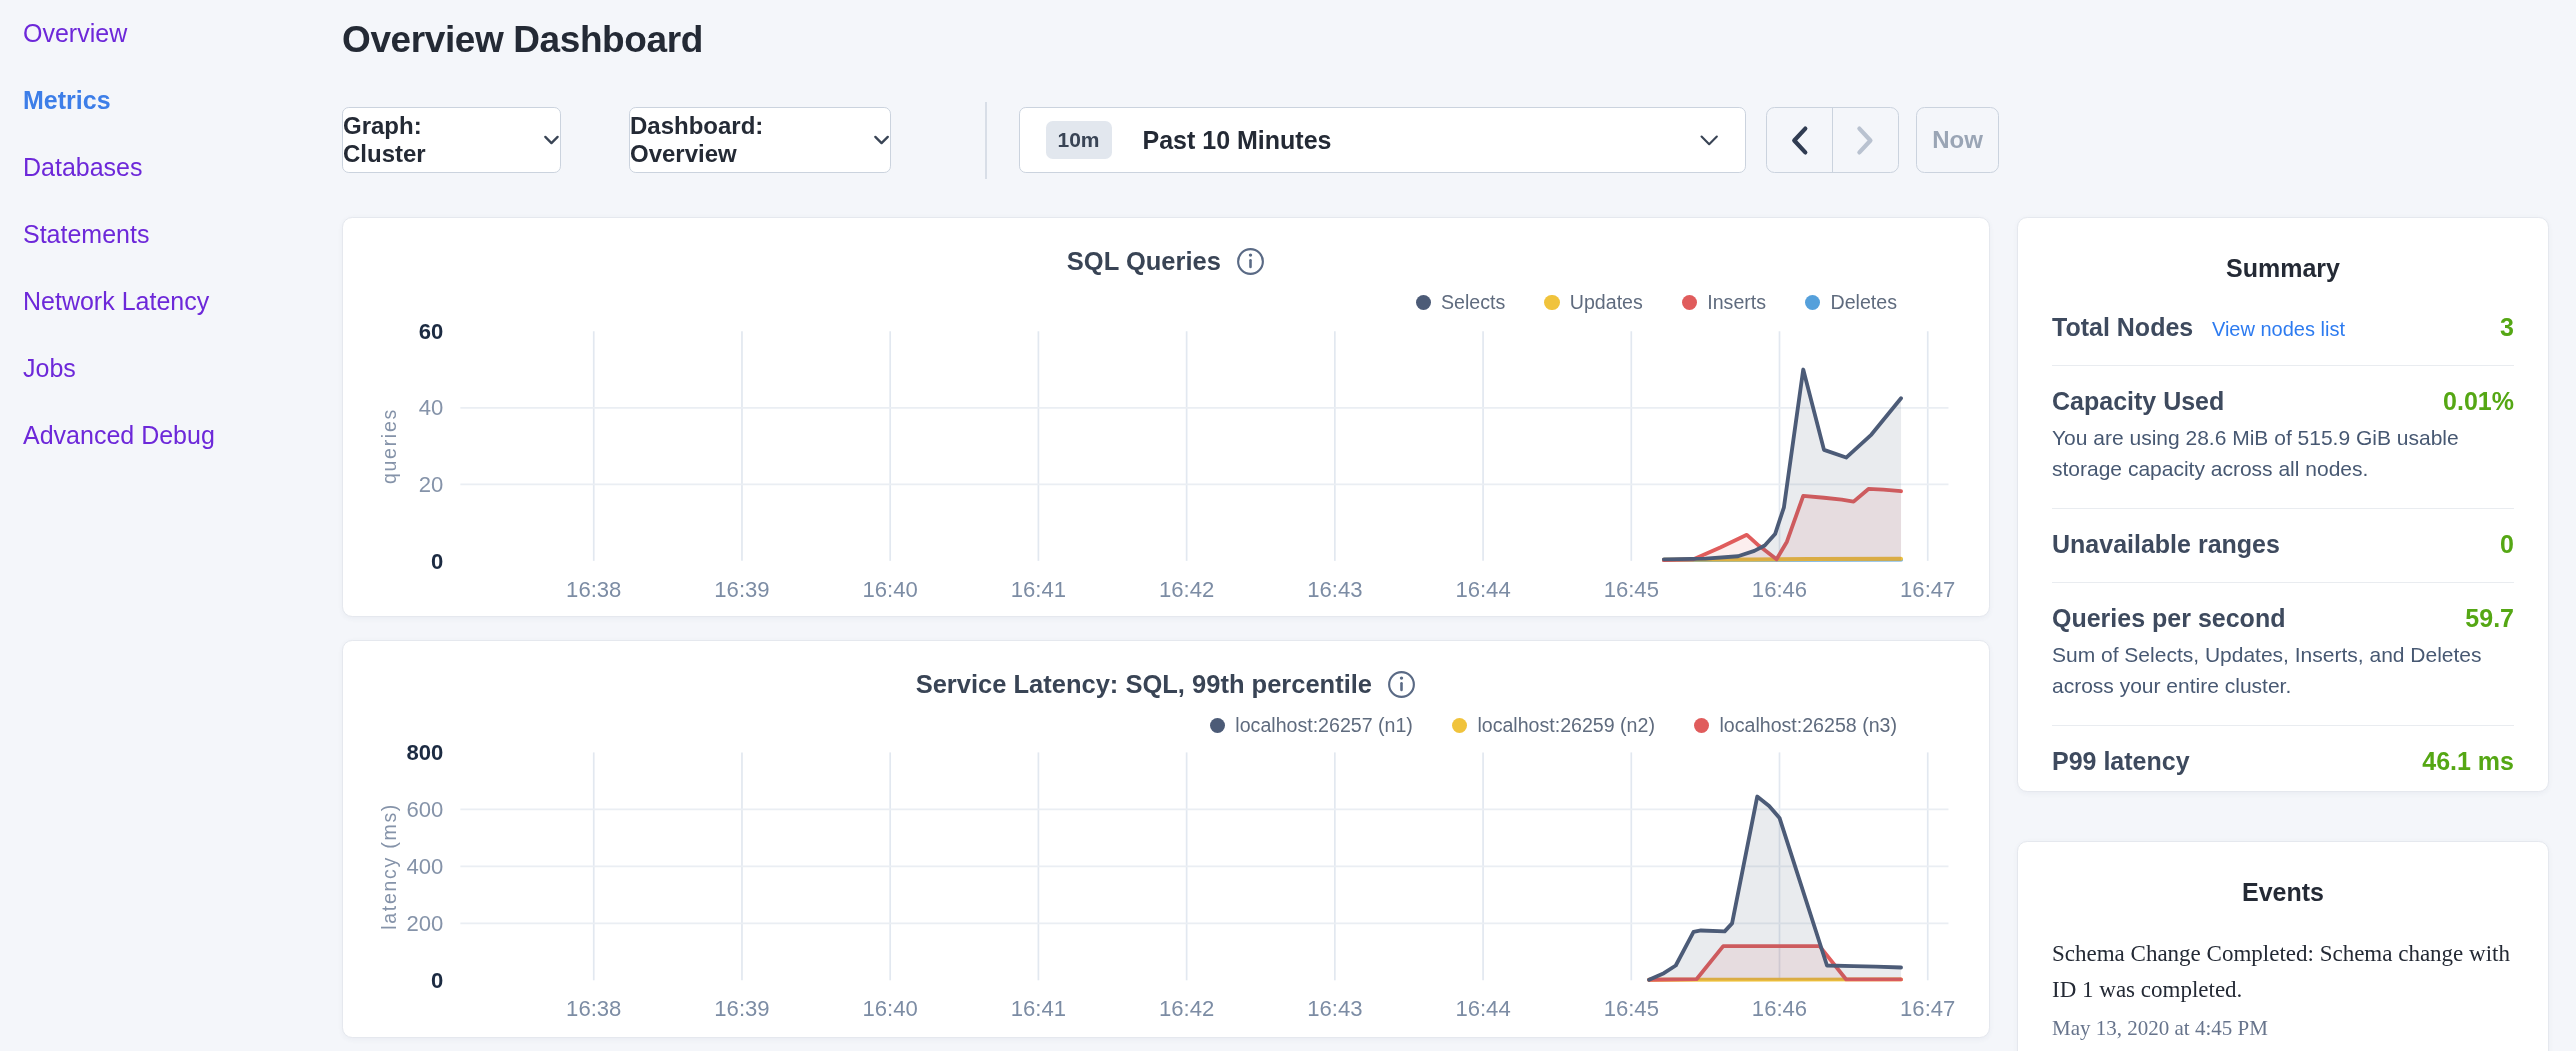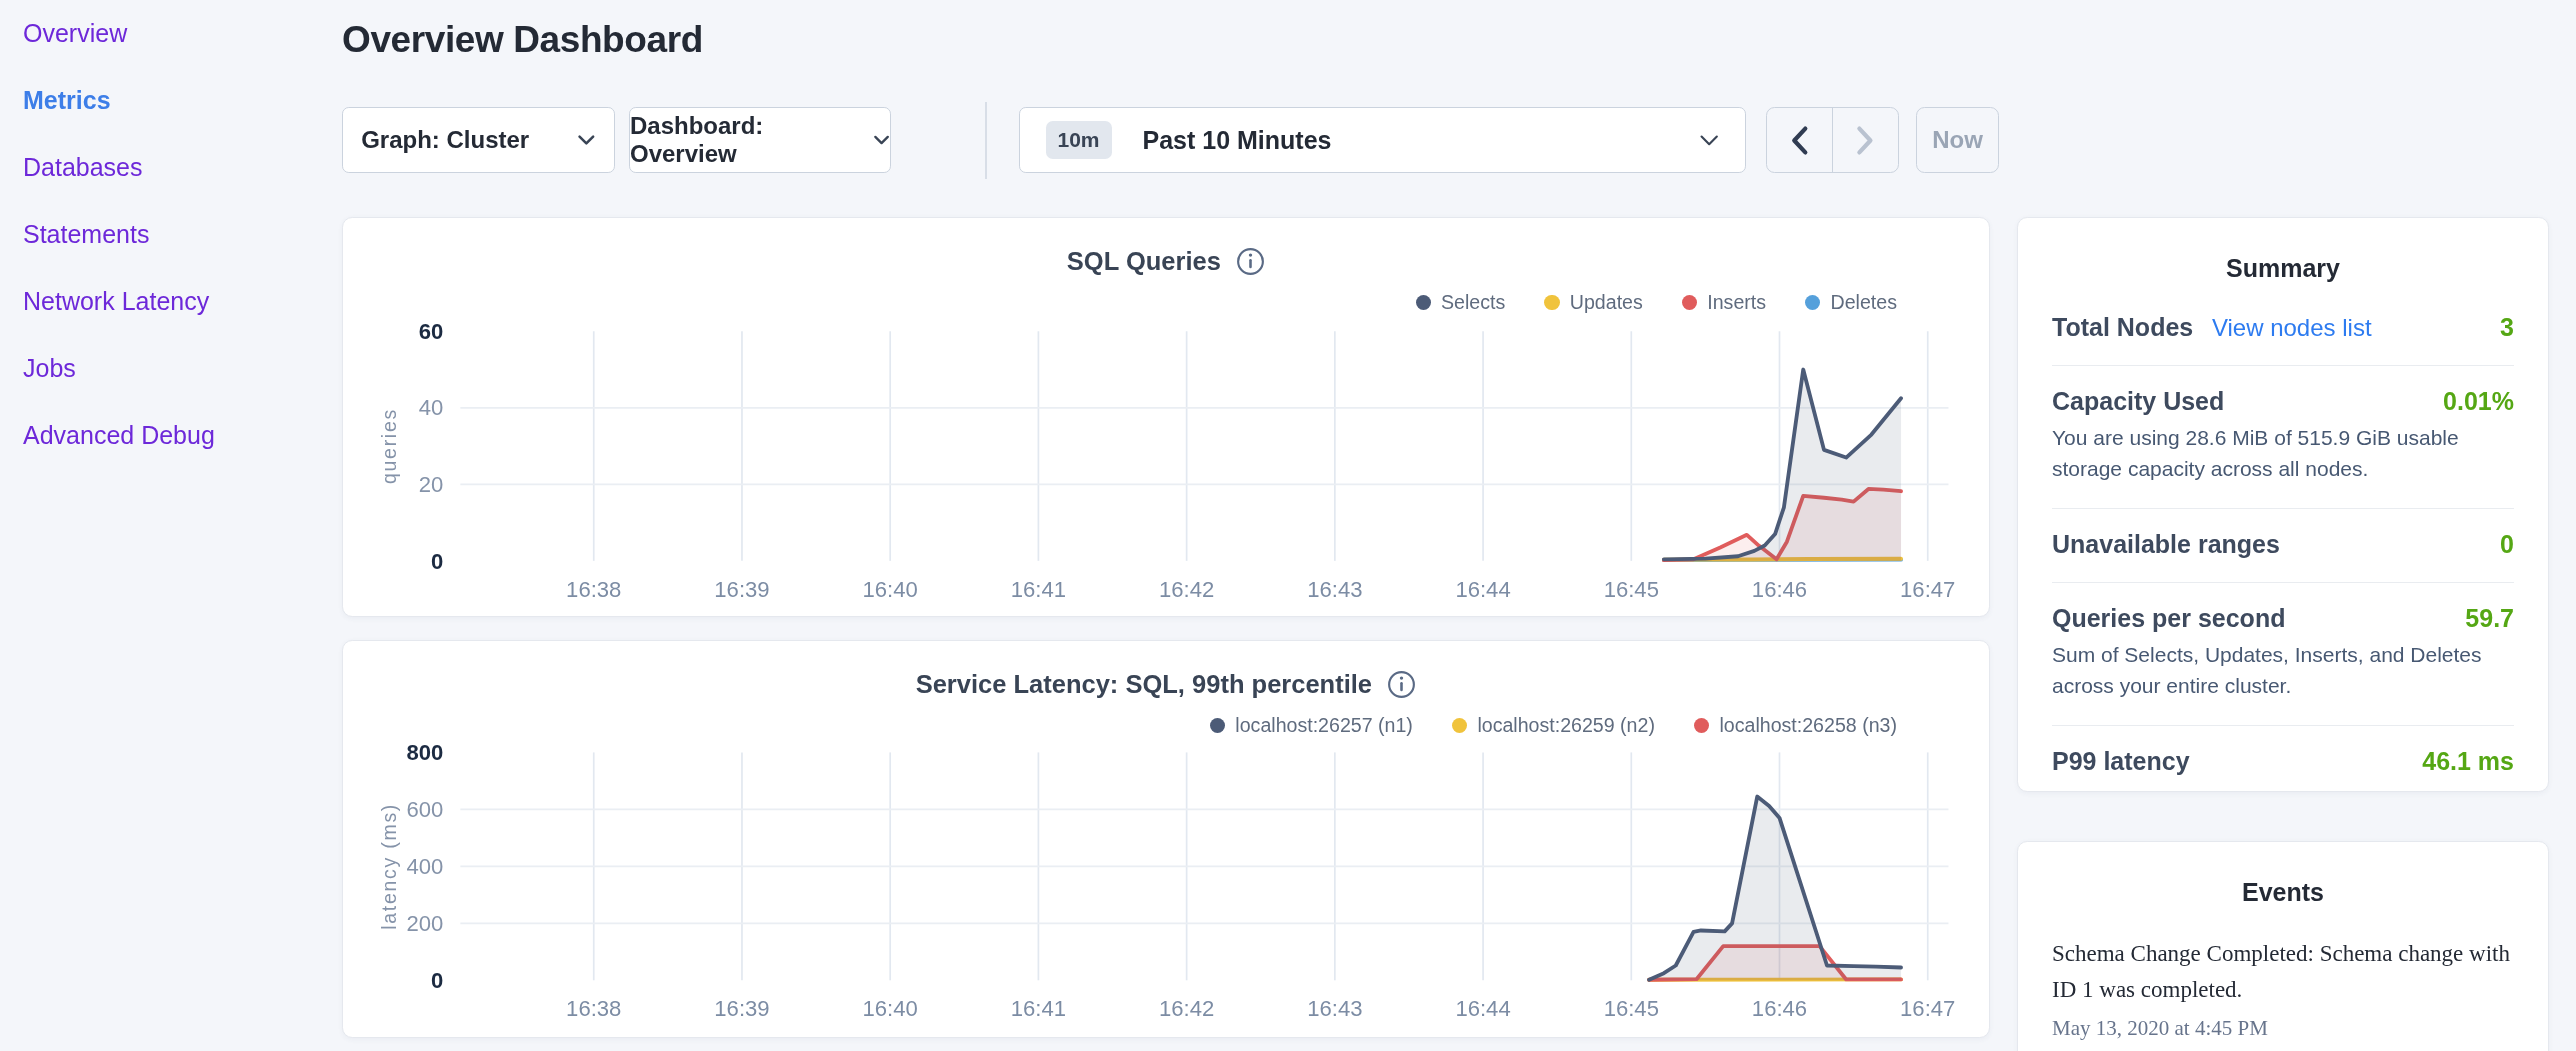--- a/index.html
+++ b/index.html
@@ -23,21 +23,21 @@
     position:absolute; left:342px; top:18.7px;
     font-size:37px; font-weight:bold; color:#242A35; letter-spacing:-0.4px;
   }
   
   .ctl { position:absolute; top:107px; height:66px; display:flex; align-items:center; }
   .dropdown-btn {
     background:#fff; border:1.7px solid #CBD3DE; border-radius:6.8px;
     justify-content:center; gap:17px;
     font-size:24px; font-weight:bold; color:#242A35; cursor:pointer;
   }
-  .dd-graph { left:342px; width:273px;gap:48px; }
+  .dd-graph { left:342px; width:219px;gap:48px; }
   .dd-dashboard { left:629px; width:262px; }
   .ctl-divider { position:absolute; left:985px; top:102px; width:1.7px; height:77px; background:#D8DEE7; }
   .time-select {
     left:1019px; width:727px;
     background:#fff; border:1.7px solid #CBD3DE; border-radius:6.8px;
     padding:0 25.5px; cursor:pointer;
   }
   .time-badge {
     background:#E2E7EE; border-radius:6.8px; padding:6.8px 12px;
     font-size:21px; font-weight:bold; color:#394455; margin-right:31px;
@@ -75,21 +75,21 @@
   .legend-item { display:flex; align-items:center; gap:10.2px; font-size:19.6px; color:#5F6B7E; cursor:pointer; }
   .legend-dot { width:15.3px; height:15.3px; border-radius:50%; }
   svg.plot { position:absolute; left:0; top:0; }
   
   .summary-card { left:2017px; top:217px; width:532px; height:575px; padding:24px 34px 0 34px; }
   .panel-title { text-align:center; font-size:25px; font-weight:bold; color:#242A35; padding:12px 0 8.5px 0; }
   .sum-row { padding:21px 0 23px 0; }
   .sum-row + .sum-row { border-top:1.7px solid #E9ECF0; }
   .sum-head { display:flex; align-items:baseline; }
   .sum-label { font-size:25px; font-weight:bold; color:#3E4A5E; }
-  .sum-link { font-size:24px; color:#2D7BF0; margin-left:18.7px; cursor:pointer; text-decoration:none; }
+  .sum-link { font-size:20px; color:#2D7BF0; margin-left:18.7px; cursor:pointer; text-decoration:none; }
   .sum-value { margin-left:auto; font-size:25px; font-weight:bold; color:#55A714; white-space:nowrap; }
   .sum-subtext { margin-top:6px; font-size:21px; color:#475872; line-height:1.5; }
   .events-card { left:2017px; top:841px; width:532px; height:281px; padding:24px 34px 0 34px; }
   .event-item { margin-top:20.4px;font-family:Liberation Serif, serif; }
   .event-msg { font-size:23px; color:#242A35; line-height:1.55; }
   .event-time { margin-top:8.5px; font-size:21px; color:#67748C; }
 </style>
 </head>
 <body>
 

